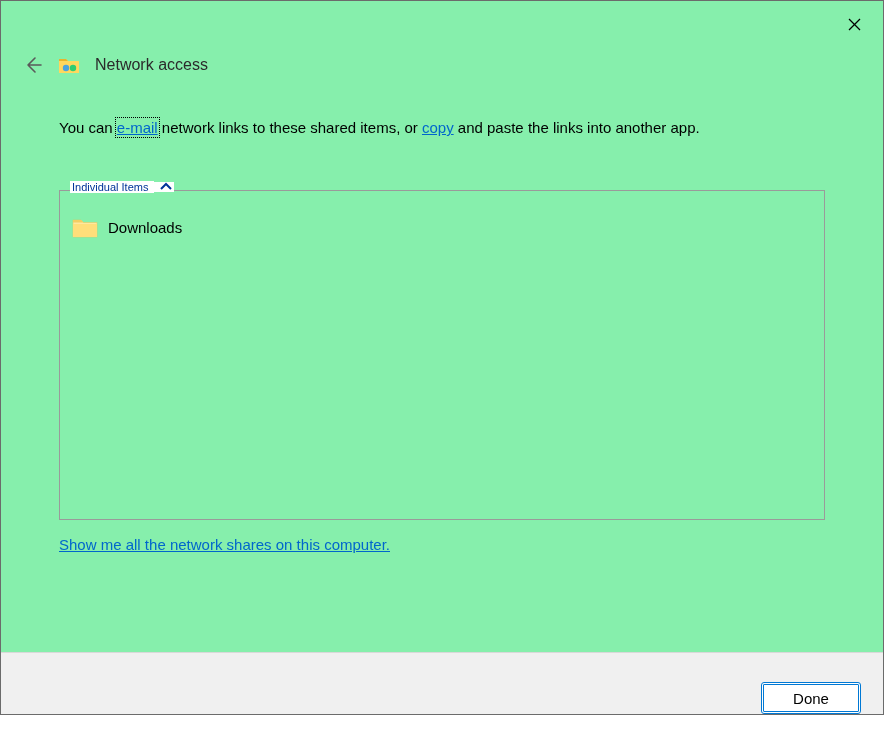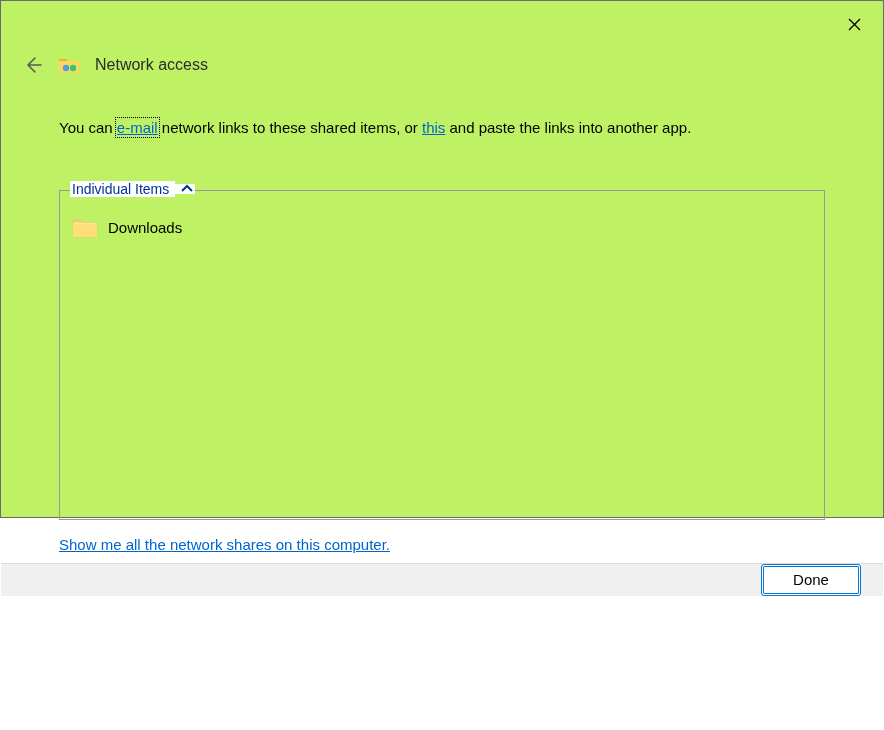--- a/index.html
+++ b/index.html
@@ -1,20 +1,20 @@
 <!DOCTYPE html>
 <html><head>
   <meta charset="utf-8">
   <style>
     * { box-sizing: border-box; margin: 0; padding: 0; }
     html, body { width: 884px; height: 730px; font-family: "Segoe UI", Tahoma, sans-serif; background: #fff; }
     .window {
-      width: 884px; height: 518px;
+      width: 884px; height: 715px;
       border: 1px solid #6b6b6b;
-      background: #bef264;
+      background: #86efac;
       display: flex; flex-direction: column;
       position: relative;
     }
     .close-btn {
       position: absolute; top: 8px; right: 14px;
       width: 30px; height: 30px;
       display: flex; align-items: center; justify-content: center;
       cursor: pointer;
       font-size: 14px;
     }
@@ -69,21 +69,21 @@
       height: 330px;
     }
     .groupbox-label-wrap {
       position: absolute;
       top: -10px; left: 10px; right: 10px;
       display: flex; align-items: center;
     }
     .groupbox-label {
       background: #fff;
       color: #003399;
-      font-size: 14px;
+      font-size: 11px;
       padding: 0 6px 0 2px;
     }
     .chevron-wrap {
       background: #fff; padding: 0 2px 0 6px;
       display:flex; align-items:center;
     }
     .items {
       padding: 26px 12px;
     }
     .item {
@@ -141,21 +141,21 @@
         <circle cx="7" cy="13" r="3.2" fill="#4aa3df"></circle>
         <circle cx="14" cy="13" r="3.2" fill="#2ecc71"></circle>
       </svg>
     </div>
     <div class="wizard-title">Network access</div>
   </div>
 
   <div class="content">
 
     <p class="instruction">
-      <span>You can </span><a href="#" class="focused-link">e-mail</a><span> network links to these shared items, or </span><a href="#">this</a><span> and paste the links into another app.</span>
+      <span>You can </span><a href="#" class="focused-link">e-mail</a><span> network links to these shared items, or </span><a href="#">copy</a><span> and paste the links into another app.</span>
     </p>
 
     <div class="groupbox">
       <div class="groupbox-label-wrap">
         <span class="groupbox-label">Individual Items</span>
         <span class="chevron-wrap">
           <svg width="12" height="10" viewBox="0 0 12 10">
             <path d="M1 7 L6 2 L11 7" stroke="#003399" stroke-width="2" fill="none"></path>
           </svg>
         </span>

